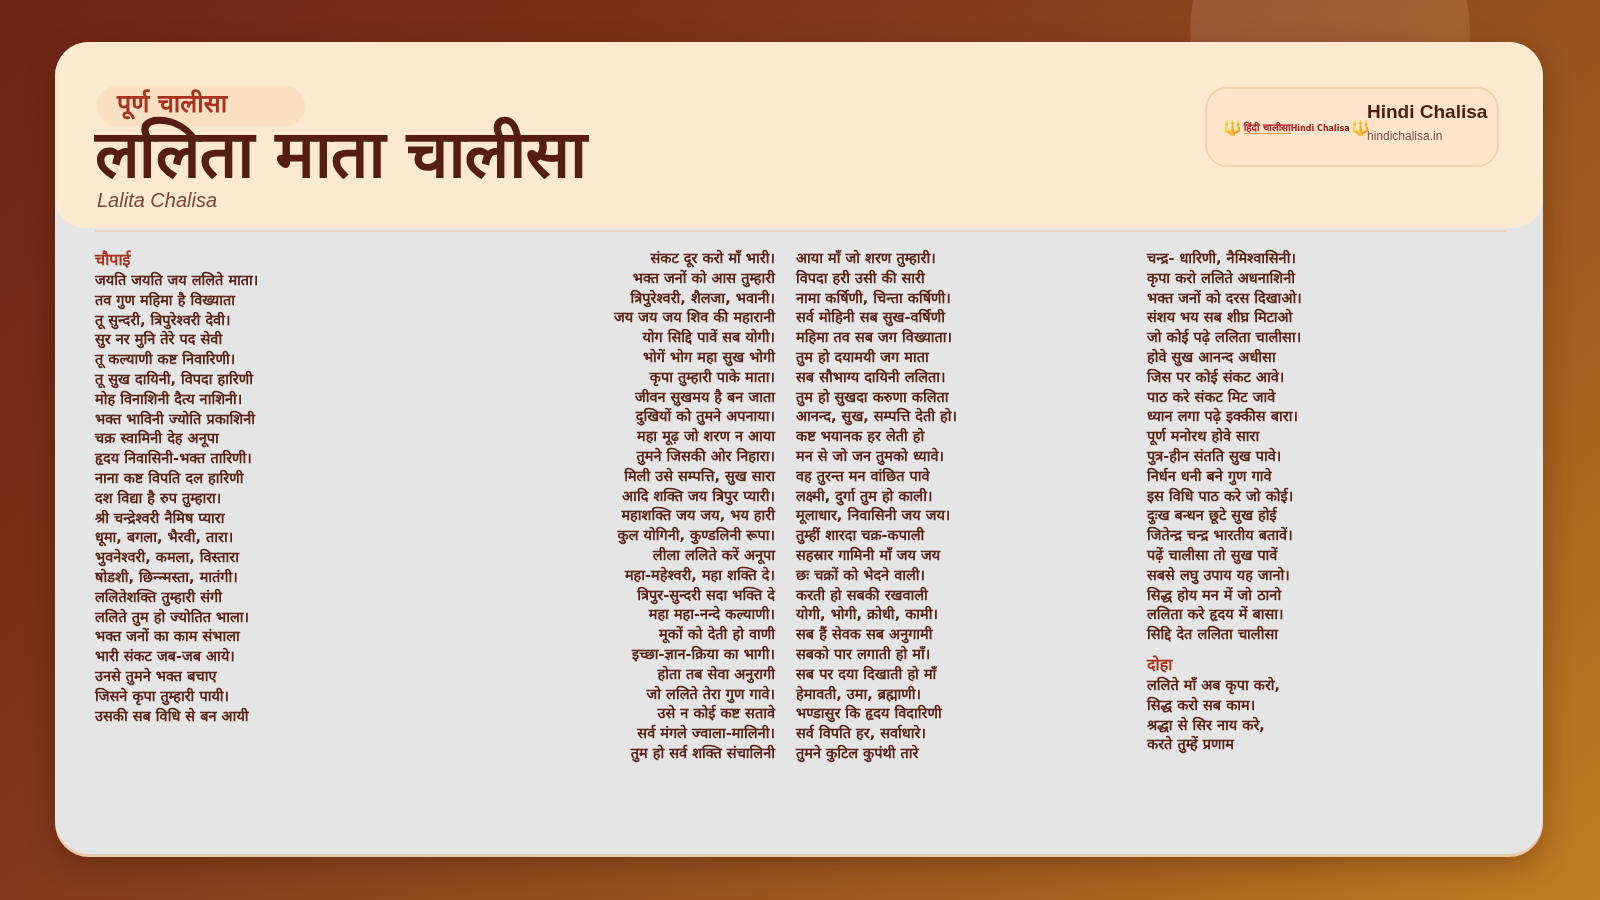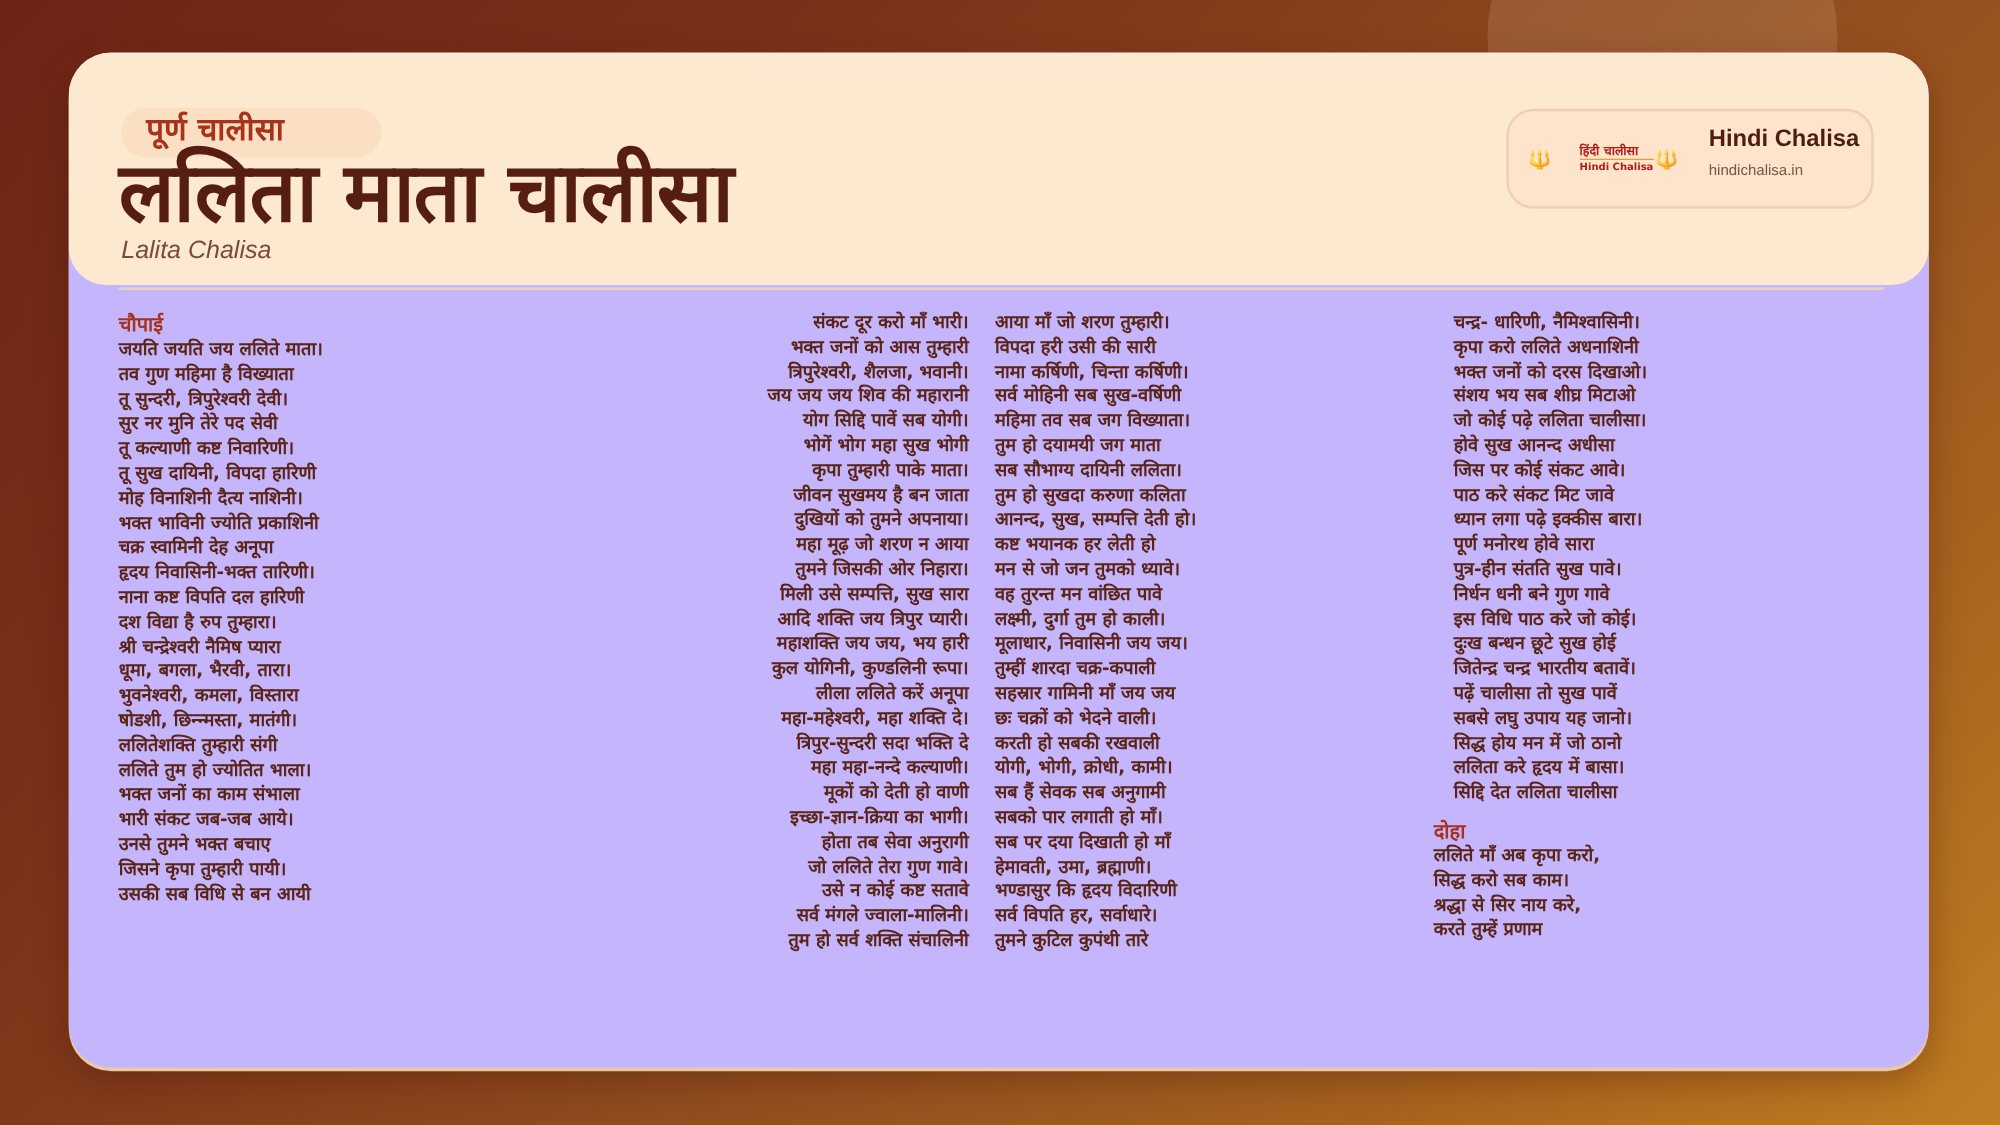--- a/index.html
+++ b/index.html
@@ -7,21 +7,21 @@
     width: 1600px; height: 900px; overflow: hidden; position: relative;
     background: linear-gradient(135deg, #6e2516 0%, #7a2f18 25%, #8f4a1f 55%, #a8621f 80%, #c17d22 100%);
     font-family: "DejaVu Sans", "Liberation Sans", sans-serif;
   }
   .bg-circle {
     position: absolute; left: 1190px; top: -110px; width: 280px; height: 280px;
     border-radius: 50%; background: rgba(255, 220, 190, 0.14);
   }
   .card {
     position: absolute; left: 55px; top: 42px; width: 1488px; height: 812px;
-    border-radius: 34px; background: #c4b5fd; overflow: hidden;
+    border-radius: 34px; background: #e5e5e5; overflow: hidden;
     box-shadow: 0 3px 0 #e9c9a8, 0 10px 28px rgba(60, 20, 5, 0.35);
   }
   .header-band {
     position: absolute; left: 0; top: 0; width: 100%; height: 186px;
     background: #fde8d0; border-radius: 0 0 30px 30px;
   }
   .badge {
     position: absolute; left: 42px; top: 44px; width: 208px; height: 40px;
     border-radius: 20px; background: #fbdfc2;
   }
@@ -39,21 +39,21 @@
   }
   .brand {
     position: absolute; left: 1150px; top: 45px; width: 294px; height: 80px;
     border-radius: 22px; background: #fde4cb; border: 2px solid #efd1b1; box-sizing: border-box;
   }
   .brand-logo {
     position: absolute; left: 16px; top: 24px; width: 94px; height: 30px;
     display: flex; align-items: center; gap: 2px;
   }
   .trishul { color: #c94010; font-size: 15px; line-height: 30px; }
-  .logo-words { display: flex; flex-direction: column; line-height: 10px; margin-left: 20px; }
+  .logo-words { display: flex; flex-direction: row; line-height: 10px; }
   .logo-hi { font-size: 10px; color: #b01c18; font-weight: bold; border-bottom: 1px solid #e0a040; white-space: nowrap; }
   .logo-en { font-size: 8px; color: #b01c18; font-weight: bold; white-space: nowrap; padding-top: 1px; }
   .brand-name {
     position: absolute; left: 160px; top: 12px; font-size: 19px; font-weight: bold;
     color: #4e1c10; white-space: nowrap; font-family: "Liberation Sans", sans-serif;
   }
   .brand-url {
     position: absolute; left: 160px; top: 40px; font-size: 12px; color: #7a5448;
     white-space: nowrap; font-family: "Liberation Sans", sans-serif;
   }
@@ -184,21 +184,21 @@
         <div class="line">सबको पार लगाती हो माँ।</div>
         <div class="line">सब पर दया दिखाती हो माँ</div>
         <div class="line">हेमावती, उमा, ब्रह्माणी।</div>
         <div class="line">भण्डासुर कि हृदय विदारिणी</div>
         <div class="line">सर्व विपति हर, सर्वाधारे।</div>
         <div class="line">तुमने कुटिल कुपंथी तारे</div>
       </div>
   </div>
 
   <div class="col" style="left:1092px;">
-    <div id="col3" style="margin-top: 0px; margin-left: 16px;">
+    <div id="col3" style="margin-top: 0px;">
         <div class="line">चन्द्र- धारिणी, नैमिश्वासिनी।</div>
         <div class="line">कृपा करो ललिते अधनाशिनी</div>
         <div class="line">भक्त जनों को दरस दिखाओ।</div>
         <div class="line">संशय भय सब शीघ्र मिटाओ</div>
         <div class="line">जो कोई पढ़े ललिता चालीसा।</div>
         <div class="line">होवे सुख आनन्द अधीसा</div>
         <div class="line">जिस पर कोई संकट आवे।</div>
         <div class="line">पाठ करे संकट मिट जावे</div>
         <div class="line">ध्यान लगा पढ़े इक्कीस बारा।</div>
         <div class="line">पूर्ण मनोरथ होवे सारा</div>

